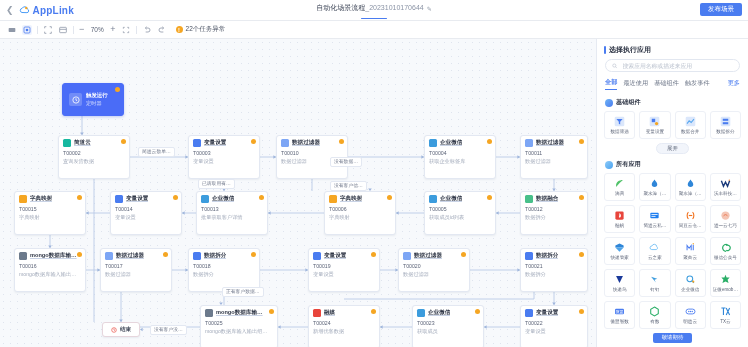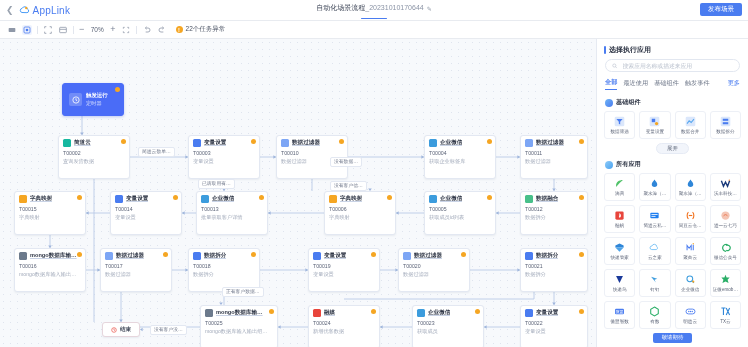--- a/index.html
+++ b/index.html
@@ -13,21 +13,21 @@
 
   
   .topbar {
     height:21px; background:#fff; display:flex; align-items:center;
     border-bottom:1px solid #e8ebf0; position:relative; flex:0 0 21px;
   }
   .tb-back { font-size:9px; color:#9aa3b0; padding:0 5px 0 6px; cursor:pointer; }
   .brand { display:flex; align-items:center; gap:3px; }
   .brand-mark { width:11px; height:11px; position:relative; }
   .brand-mark svg { display:block; }
-  .brand-name { font-size:10px; font-weight:normal; color:#4a7cf0; letter-spacing:.2px; }
+  .brand-name { font-size:10px; font-weight:bold; color:#4a7cf0; letter-spacing:.2px; }
   .doc-title {
     position:absolute; left:50%; transform:translateX(-50%);
     display:flex; align-items:center; gap:3px; top:3px;
   }
   .doc-title-text { font-size:7px; color:#3a4254; }
   .doc-title-text .sfx { color:#8a93a5; }
   .edit-ico { font-size:6px; color:#9aa3b0; cursor:pointer; }
   .title-underline {
     position:absolute; left:50%; transform:translateX(-50%); bottom:1px;
     width:26px; height:1.5px; background:#4a7cf0; border-radius:1px;

